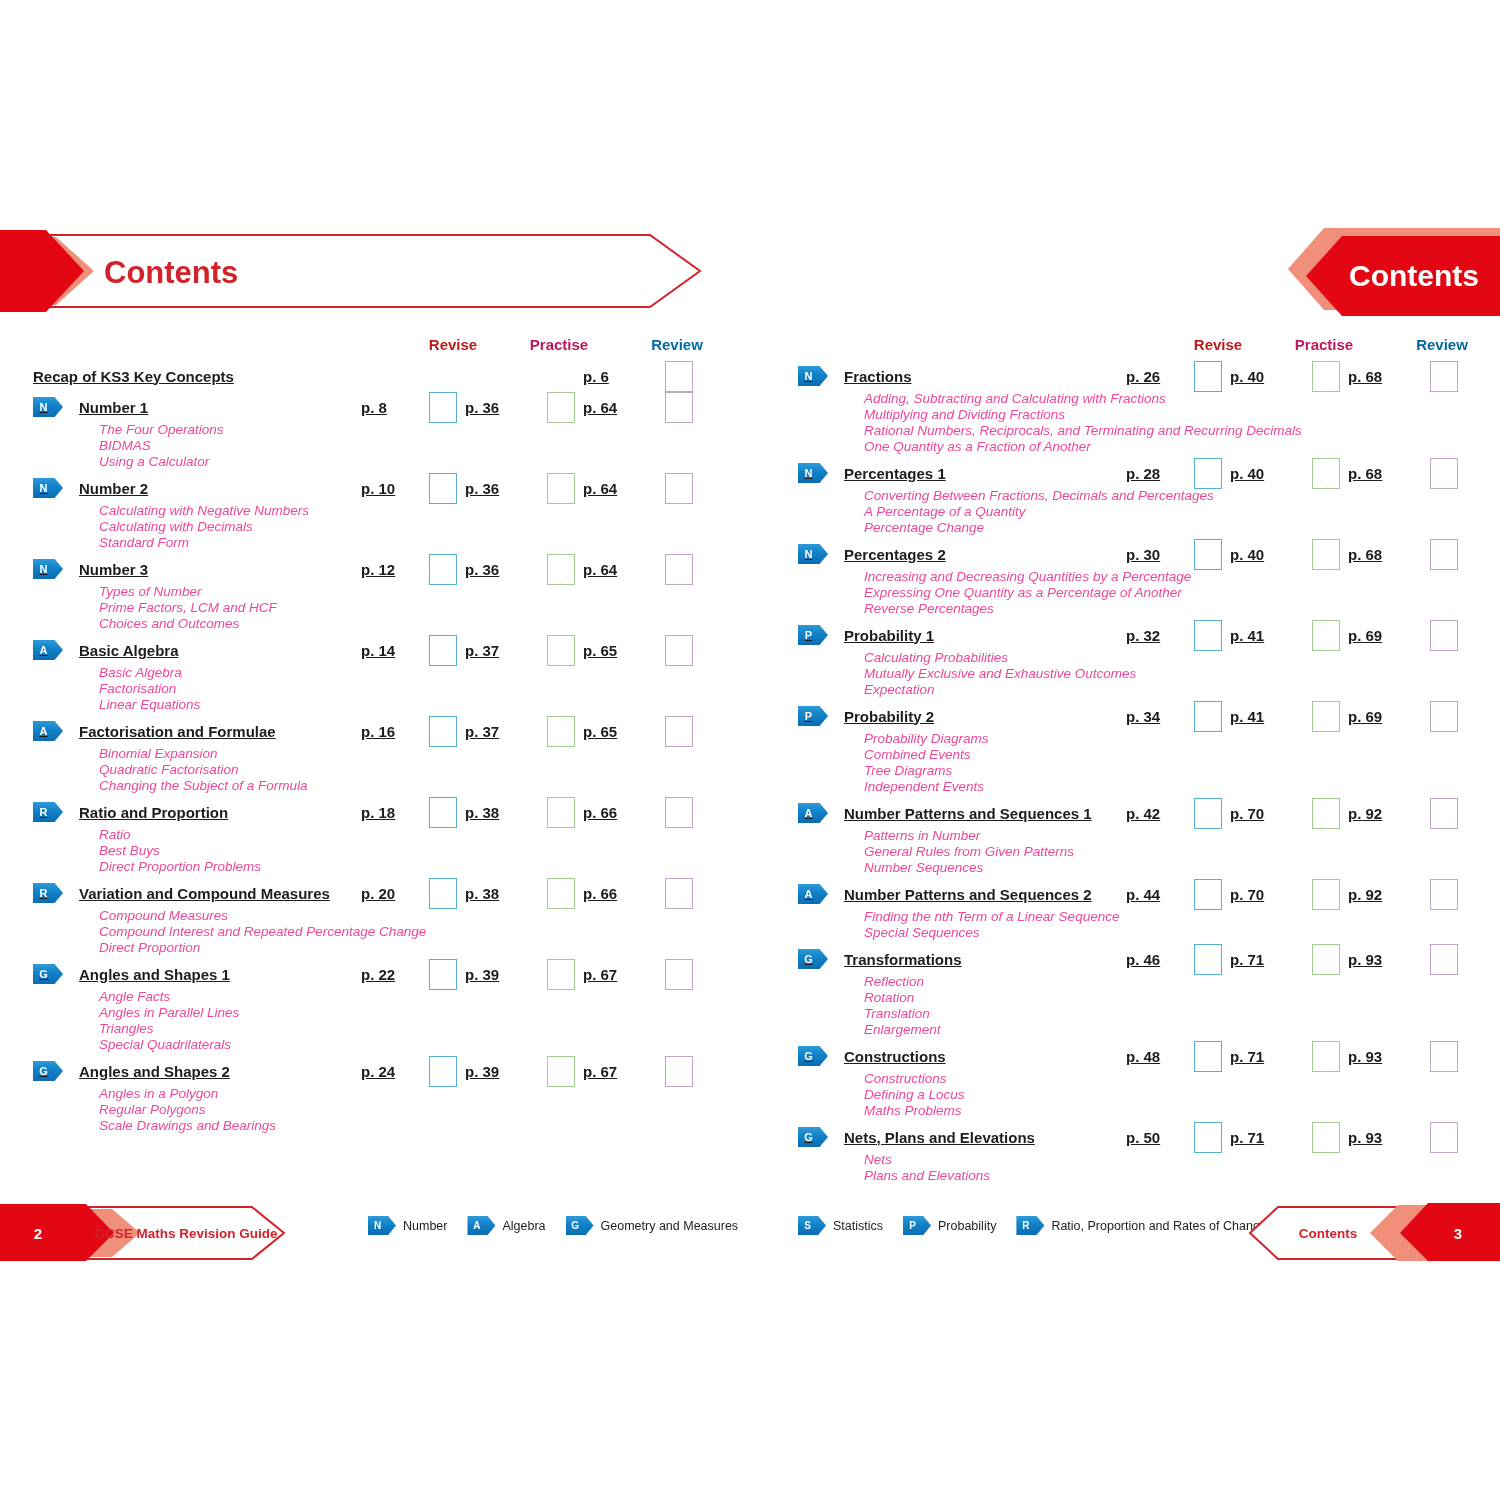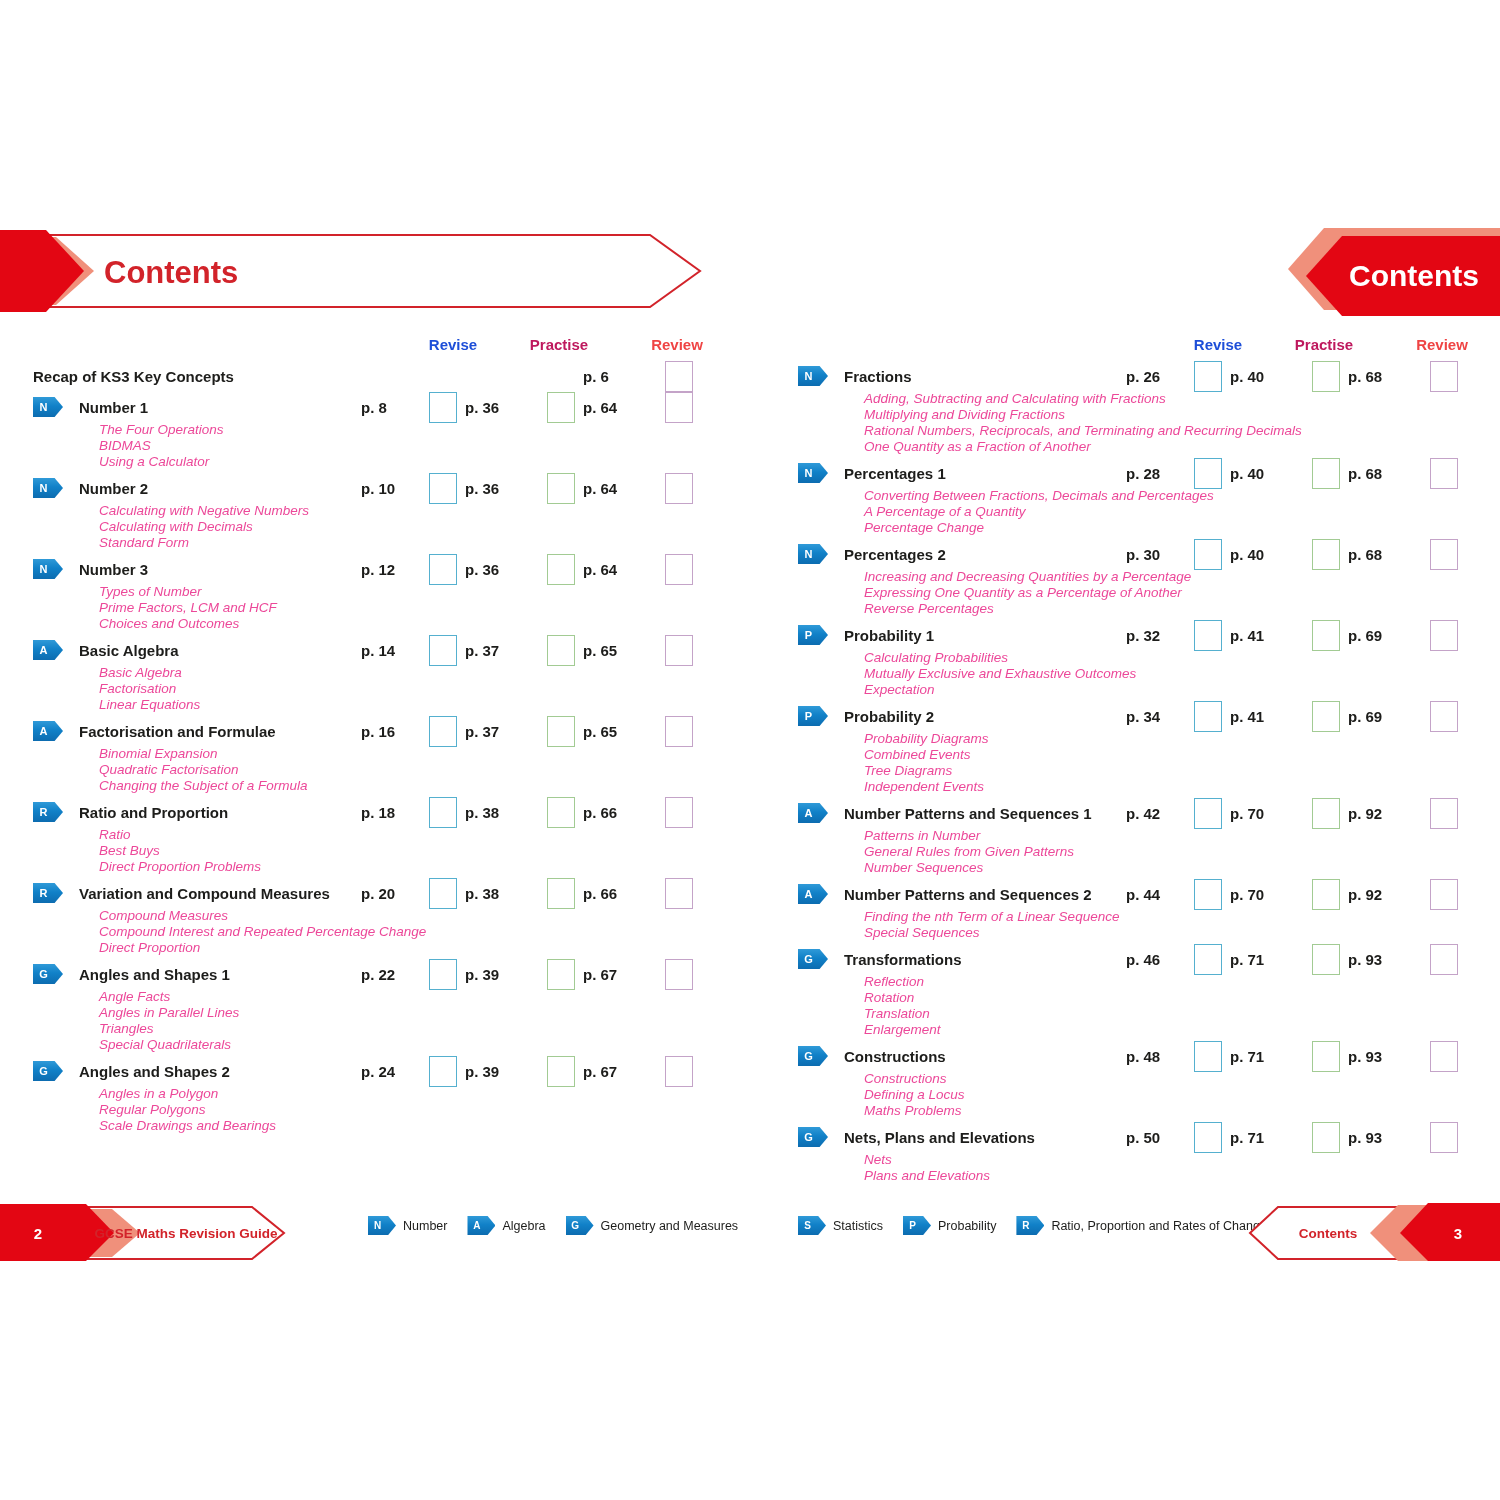--- a/index.html
+++ b/index.html
@@ -14,26 +14,26 @@
   #ftr-left{left:0;top:1203px;}
   #ftr-right{left:1200px;top:1203px;}
 
   .page{position:absolute;top:336px;width:668px;}
   #page-left{left:33px;}
   #page-right{left:798px;}
 
   .grid8{display:grid;grid-template-columns:46px 1fr 56px 48px 70px 48px 70px 48px;}
   .cols-header{margin-bottom:10px;}
   .col-label{font-weight:bold;font-size:15px;display:flex;justify-content:center;white-space:nowrap;}
-  .col-revise{grid-column:4;color:#1d4ed8;margin-left:24px;}
+  .col-revise{grid-column:4;color:#b91c1c;margin-left:24px;}
   .col-practise{grid-column:6;color:#be185d;}
-  .col-review{grid-column:8;color:#ef4444;}
+  .col-review{grid-column:8;color:#0369a1;}
 
   .row{margin-bottom:5px;}
-  .main-line{align-items:center;min-height:26px;}
+  .main-line{align-items:center;min-height:26px;text-decoration:underline;}
   .badge-cell{display:flex;align-items:center;}
   .badge{
     width:30px;height:20px;
     clip-path:polygon(0 0,72% 0,100% 50%,72% 100%,0 100%);
     background:linear-gradient(180deg,#2f9ad8 0%,#1181c8 45%,#0c6cb0 100%);
     color:#fff;font-size:11px;font-weight:bold;
     display:flex;align-items:center;justify-content:center;
     padding-right:9px;box-sizing:border-box;
   }
   .entry-title{font-weight:bold;font-size:15px;white-space:nowrap;overflow:visible;}

